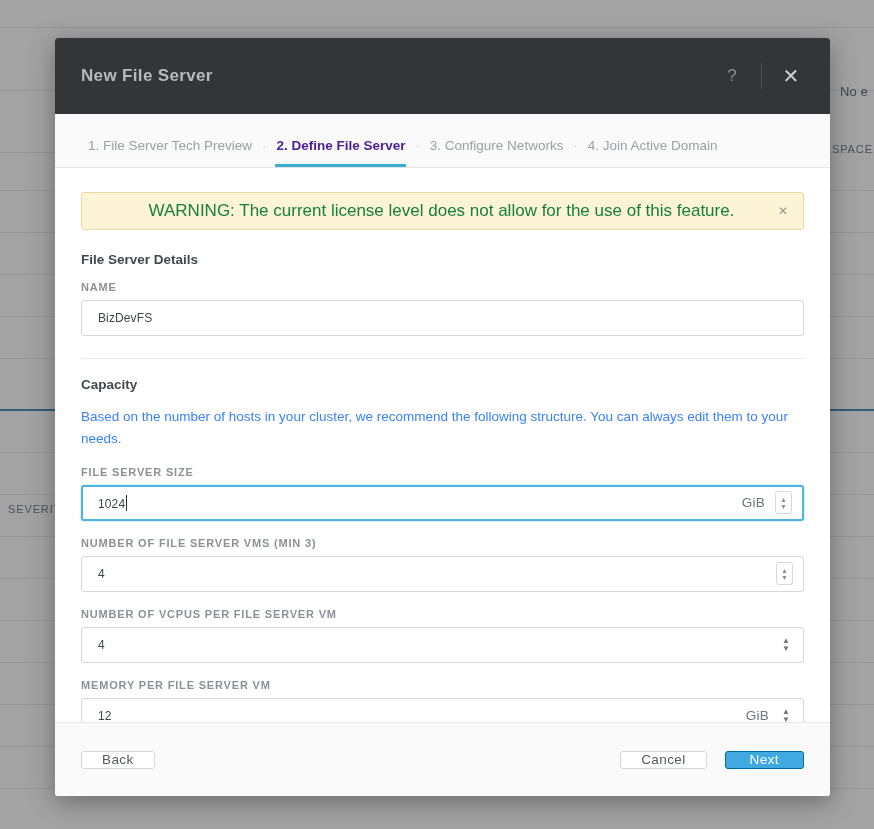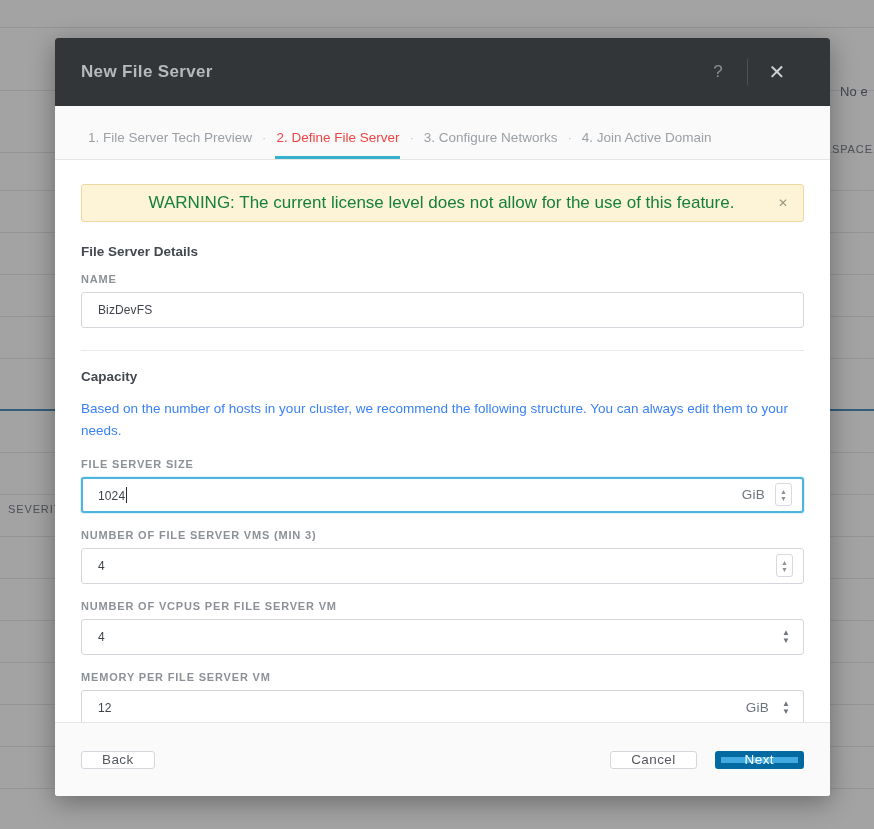--- a/index.html
+++ b/index.html
@@ -51,25 +51,25 @@
     background: #ffffff;
     border-radius: 3px;
     box-shadow: 0 6px 26px rgba(0,0,0,0.35);
     display: flex;
     flex-direction: column;
     overflow: hidden;
   }
 
   
   #modal-header {
-    height: 68px;
+    height: 76px;
     background: #333639;
     display: flex;
     align-items: center;
-    padding: 0 36px 0 26px;
+    padding: 0 22px 0 26px;
     flex: none;
   }
   #modal-title {
     color: #b6babd;
     font-size: 17px;
     font-weight: bold;
     letter-spacing: 0.02em;
     flex: 1;
   }
   .hdr-btn {
@@ -99,22 +99,22 @@
   }
   .step {
     font-size: 13.5px;
     color: #9aa0a6;
     padding: 0 1px 14px 1px;
     cursor: pointer;
     white-space: nowrap;
     position: relative;
   }
   .step.active {
-    color: #ef4444;
-    font-weight: normal;
+    color: #4c1d95;
+    font-weight: bold;
   }
   .step.active::after {
     content: "";
     position: absolute;
     left: 0; right: 0; bottom: 0;
     height: 3px;
     background: #36b0cd;
   }
   .step-sep {
     color: #bfc4c9;
@@ -267,21 +267,21 @@
     letter-spacing: 0.03em;
   }
   .btn.secondary {
     background: #fff;
     border: 1px solid #d3d6da;
     color: #55595f;
     padding: 0 20px;
   }
   .btn.primary {
     background: #3fa9e0;
-    border: 6px solid #0369a1;
+    border: 1px solid #0369a1;
     color: #ffffff;
     padding: 0 24px;
   }
   #footer-spacer { flex: 1; }
   #cancel-btn { margin-right: 18px; }
 </style>
 </head>
 <body>
 
 <div id="backdrop">

